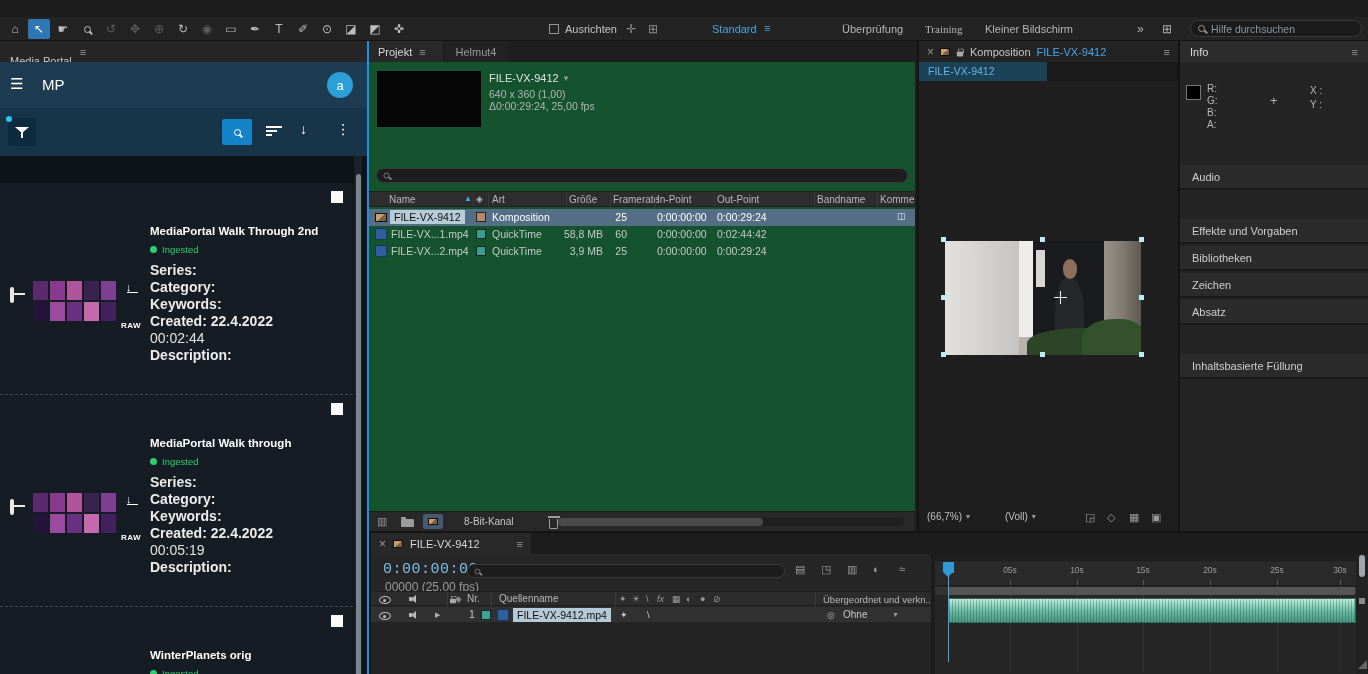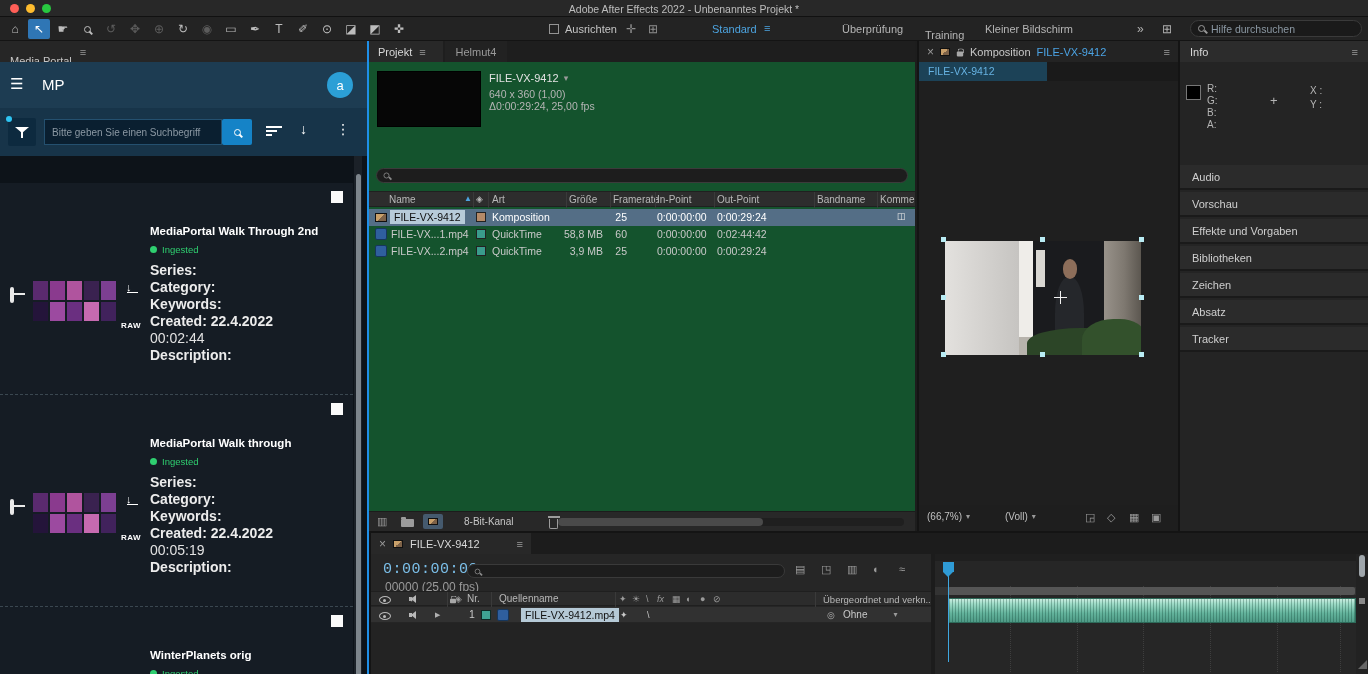--- a/index.html
+++ b/index.html
@@ -72,26 +72,20 @@
   .tick-mark { position:absolute; bottom:0; width:1px; height:5px; background:#5a5a5a; }
   .gridline { position:absolute; top:32px; width:1px; height:86px; border-left:1px dotted #3e3e3e; }
 
   .swicon { position:absolute; top:2px; font-size:9px; color:#9a9a9a; }
 </style>
 </head>
 <body>
 
 <div class="app">
 
-  <div class="a" style="left:0;top:0;width:1368px;height:17px;background:#282828;border-bottom:1px solid #111;">
-    <span class="a" style="left:10px;top:4px;width:9px;height:9px;border-radius:50%;background:#ff5f57;"></span>
-    <span class="a" style="left:26px;top:4px;width:9px;height:9px;border-radius:50%;background:#febc2e;"></span>
-    <span class="a" style="left:42px;top:4px;width:9px;height:9px;border-radius:50%;background:#28c840;"></span>
-    <div class="a" style="left:0;top:3px;width:100%;text-align:center;font-size:10.5px;color:#bdbdbd;">Adobe After Effects 2022 - Unbenanntes Projekt *</div>
-  </div>
 
   <div class="a" style="left:0;top:17px;width:1368px;height:24px;background:#232323;border-bottom:1px solid #141414;">
     <div class="a flex" style="left:4px;top:2px;gap:2px;">
       <span class="tool">⌂</span>
       <span class="tool active">↖</span>
       <span class="tool">☛</span>
       <span class="tool flex" style="justify-content:center;">
           <i class="mag"></i>
         </span>
       <span class="tool dim">↺</span>
@@ -110,21 +104,21 @@
     </div>
     <div class="a flex" style="left:549px;top:5px;gap:6px;">
       <span class="cb"></span>
       <span style="color:#c4c4c4;">Ausrichten</span>
       <span class="tool" style="width:16px;height:14px;line-height:14px;color:#8f8f8f;">✛</span>
       <span class="tool" style="width:16px;height:14px;line-height:14px;color:#8f8f8f;">⊞</span>
     </div>
     <span class="a ws active" style="left:712px;top:6px;">Standard</span>
     <span class="a" style="left:764px;top:5px;color:#4da4e0;font-size:11px;">≡</span>
     <span class="a ws" style="left:842px;top:6px;">Überprüfung</span>
-    <span class="a ws" style="left:925px;top:12px;">Training</span>
+    <span class="a ws" style="left:925px;top:6px;font-family:Liberation Serif, serif;">Training</span>
     <span class="a ws" style="left:985px;top:6px;">Kleiner Bildschirm</span>
     <span class="a" style="left:1137px;top:5px;color:#b0b0b0;font-size:12px;">»</span>
     <span class="a" style="left:1162px;top:5px;color:#b0b0b0;font-size:12px;">⊞</span>
     <div class="a flex" style="left:1190px;top:3px;width:172px;height:17px;background:#1a1a1a;border:1px solid #3a3a3a;border-radius:9px;padding:0 7px;gap:6px;">
       <i class="mag" style="color:#9a9a9a;"></i>
       <input style="font-size: 10.5px;" placeholder="Hilfe durchsuchen">
     </div>
   </div>
 
   <div class="a" style="left:0;top:41px;width:367px;height:633px;background:#0d1319;overflow:hidden;">
@@ -135,23 +129,20 @@
     <div class="a" style="left:0;top:21px;width:367px;height:46px;background:#1d3c52;">
       <span class="a" style="left:10px;top:13px;font-size:15px;color:#fff;">☰</span>
       <span class="a" style="left:42px;top:14px;font-size:15px;color:#fff;">MP</span>
       <span class="a flex" style="left:327px;top:10px;width:26px;height:26px;border-radius:50%;background:#2b9fd6;color:#fff;font-size:13px;justify-content:center;">a</span>
     </div>
     <div class="a" style="left:0;top:67px;width:367px;height:48px;background:#173449;">
       <span class="a flex" style="left:8px;top:10px;width:28px;height:28px;background:#0d2a3f;border-radius:2px;justify-content:center;">
         <i class="funnel"></i>
         <i class="bluedot"></i>
       </span>
-      <div class="a flex" style="left:44px;top:11px;width:178px;height:26px;background:#0a1f30;border:1px solid #24506f;padding:0 7px;">
-        <input style="font-size: 10px;" placeholder="Bitte geben Sie einen Suchbegriff">
-      </div>
       <span class="a flex" style="left:222px;top:11px;width:30px;height:26px;background:#1583c7;border-radius:2px;justify-content:center;color:#fff;">
         <i class="mag"></i>
       </span>
       <span class="a bars" style="left:266px;top:18px;width:16px;">
         <i style="width:16px"></i>
           <i style="width:11px"></i>
           <i style="width:6px"></i>
       </span>
       <span class="a" style="left:300px;top:13px;color:#fff;font-size:14px;font-weight:bold;">↓</span>
       <span class="a" style="left:336px;top:13px;color:#fff;font-size:14px;">⋮</span>
@@ -388,26 +379,25 @@
     <div class="a" style="left:6px;top:44px;width:15px;height:15px;background:#000;border:1px solid #777;"></div>
     <span class="a" style="left:27px;top:42px;font-size:10px;color:#b5b5b5;">R:</span>
     <span class="a" style="left:27px;top:54px;font-size:10px;color:#b5b5b5;">G:</span>
     <span class="a" style="left:27px;top:66px;font-size:10px;color:#b5b5b5;">B:</span>
     <span class="a" style="left:27px;top:78px;font-size:10px;color:#b5b5b5;">A:</span>
     <span class="a" style="left:90px;top:52px;font-size:13px;color:#b5b5b5;">+</span>
     <span class="a" style="left:130px;top:44px;font-size:10px;color:#b5b5b5;">X :</span>
     <span class="a" style="left:130px;top:58px;font-size:10px;color:#b5b5b5;">Y :</span>
 
     <div class="info-bar" style="top:124px;">Audio</div>
-    <div class="info-bar" style="top:151px;">Vorschau</div>
     <div class="info-bar" style="top:178px;">Effekte und Vorgaben</div>
     <div class="info-bar" style="top:232px;">Zeichen</div>
     <div class="info-bar" style="top:205px;">Bibliotheken</div>
     <div class="info-bar" style="top:259px;">Absatz</div>
-    <div class="info-bar" style="top:286px;">Tracker</div>
+    <div class="info-bar" style="top:313px;">Inhaltsbasierte Füllung</div>
   </div>
 
   <div class="a" style="left:371px;top:531px;width:997px;height:2px;background:#141414;"></div>
   <div class="a" style="left:371px;top:533px;width:997px;height:141px;background:#262626;overflow:hidden;">
     <div class="a" style="left:0;top:0;width:997px;height:21px;background:#1c1c1c;">
       <div class="a flex" style="left:0;top:0;width:160px;height:21px;background:#282828;padding:0 8px;gap:7px;">
         <span style="color:#9a9a9a;font-size:12px;">×</span>
         <i class="compic" style="width:10px;height:8px;"></i>
         <span style="color:#d8d8d8;">FILE-VX-9412</span>
         <span style="margin-left:auto;color:#9a9a9a;">≡</span>
@@ -450,35 +440,51 @@
         <i class="vline" style="left:444px;height:15px;"></i>
       </div>
 
       <div class="a" style="left:0;top:53px;width:560px;height:16px;background:#313131;border-bottom:1px solid #252525;">
         <i class="eye a" style="left:8px;top:3px;"></i>
         <i class="spk a" style="left:24px;top:3px;"></i>
         <span class="a" style="left:64px;top:4px;font-size:7px;color:#b0b0b0;">▶</span>
         <span class="cell" style="left:98px;top:1px;">1</span>
         <i class="a" style="left:110px;top:3px;width:10px;height:10px;background:#3fa394;border:1px solid #0e2a26;"></i>
         <i class="filmic a" style="left:126px;top:2px;"></i>
-        <span class="a" style="left:150px;top:1px;background:#b5c9d6;color:#111;font-size:10.5px;padding:1px 4px;">FILE-VX-9412.mp4</span>
+        <span class="a" style="left:142px;top:1px;background:#b5c9d6;color:#111;font-size:10.5px;padding:1px 4px;">FILE-VX-9412.mp4</span>
         <span class="swicon" style="left:249px;top:3px;color:#c9c9c9;">✦</span>
         <span class="swicon" style="left:276px;top:3px;color:#c9c9c9;">\</span>
         <span class="swicon" style="left:456px;top:3px;color:#b0b0b0;">◎</span>
         <span class="a flex" style="left:472px;top:2px;gap:26px;">
           <span style="font-size:10px;color:#c9c9c9;">Ohne</span>
           <span style="font-size:8px;color:#9a9a9a;">▾</span>
         </span>
       </div>
       <div class="a" style="left:0;top:69px;width:560px;height:51px;background:#232323;"></div>
     </div>
     <div class="a" style="left:560px;top:21px;width:4px;height:120px;background:#1c1c1c;"></div>
 
     <div class="a" style="left:564px;top:21px;width:433px;height:120px;background:#262626;">
       <div class="a" style="left:0;top:0;width:421px;height:7px;background:#1f1f1f;"></div>
+      <div class="a" style="left:0;top:8px;width:421px;height:24px;background:#2a2a2a;border-bottom:1px solid #1e1e1e;">
+        <span class="tick-label" style="left:5px;">0s</span>
+        <span class="tick-label" style="left:65px;">05s</span>
+        <span class="tick-label" style="left:132px;">10s</span>
+        <span class="tick-label" style="left:198px;">15s</span>
+        <span class="tick-label" style="left:265px;">20s</span>
+        <span class="tick-label" style="left:332px;">25s</span>
+        <span class="tick-label" style="left:395px;">30s</span>
+        <i class="tick-mark" style="left:13px;"></i>
+        <i class="tick-mark" style="left:75px;"></i>
+        <i class="tick-mark" style="left:142px;"></i>
+        <i class="tick-mark" style="left:208px;"></i>
+        <i class="tick-mark" style="left:275px;"></i>
+        <i class="tick-mark" style="left:342px;"></i>
+        <i class="tick-mark" style="left:405px;"></i>
+      </div>
       <i class="gridline" style="left:75px;"></i>
       <i class="gridline" style="left:142px;"></i>
       <i class="gridline" style="left:208px;"></i>
       <i class="gridline" style="left:275px;"></i>
       <i class="gridline" style="left:342px;"></i>
       <i class="gridline" style="left:405px;"></i>
 
       <div class="a" style="left:0;top:33px;width:421px;height:8px;background:#333;"></div>
       <div class="a" style="left:13px;top:33px;width:407px;height:8px;background:#555;border-radius:2px;"></div>
 

